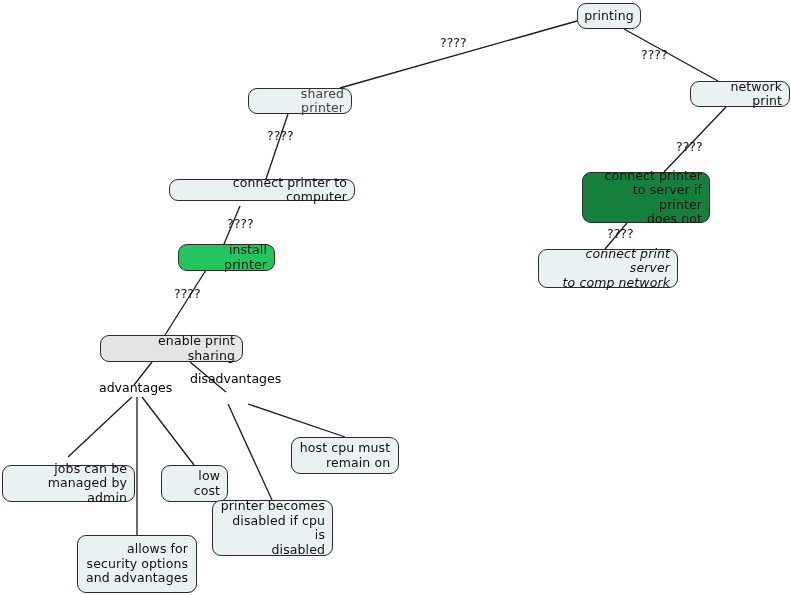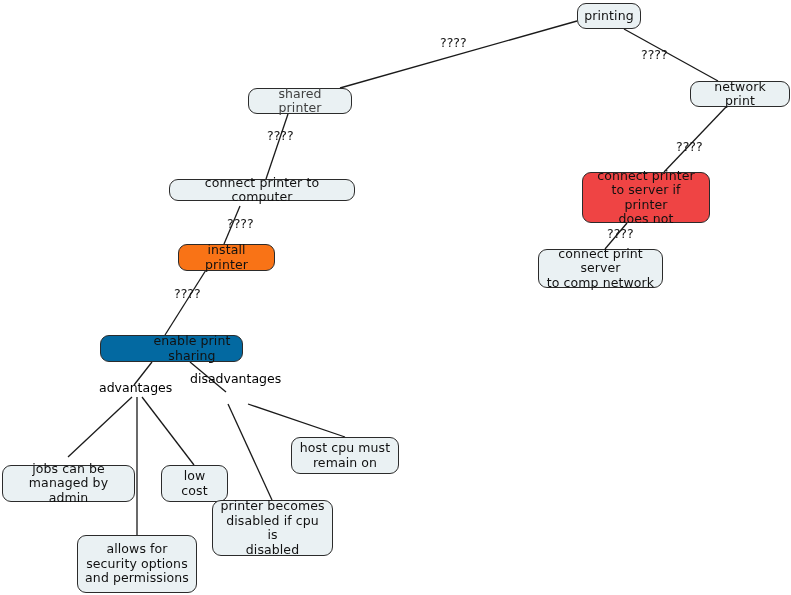--- a/index.html
+++ b/index.html
@@ -31,21 +31,21 @@
   }
   .node {
     position: absolute;
     box-sizing: border-box;
     background: #eaf1f3;
     border: 1.3px solid #2b2b2b;
     border-radius: 9px;
     display: flex;
     align-items: center;
     justify-content: center;
-    text-align: center;
+    text-align: right;
     color: #111111;
     font-size: 12.5px;
     line-height: 14.5px;
     letter-spacing: 0.1px;
     white-space: pre-line;
     padding: 2px 7px;
   }
   .edge-label {
     position: absolute;
     color: #111111;
@@ -88,31 +88,31 @@
     <div class="edge-label" style="left: 676px; top: 140px;">????</div>
     <div class="edge-label" style="left: 227px; top: 217px;">????</div>
     <div class="edge-label" style="left: 607px; top: 227px;">????</div>
     <div class="edge-label" style="left: 174px; top: 287px;">????</div>
     <div class="plain-label" style="left: 99px; top: 381px;">advantages</div>
     <div class="plain-label" style="left: 190px; top: 372px;">disadvantages</div>
     <div class="node" style="left: 577px; top: 3px; width: 64px; height: 26px; background: rgb(234, 241, 243); border-color: rgb(43, 43, 43); color: rgb(17, 17, 17);"><span>printing</span></div>
     <div class="node" style="left: 248px; top: 88px; width: 104px; height: 26px; background: rgb(234, 241, 243); border-color: rgb(43, 43, 43); color: #404040;"><span>shared printer</span></div>
     <div class="node" style="left: 690px; top: 81px; width: 100px; height: 26px; background: rgb(234, 241, 243); border-color: rgb(43, 43, 43); color: rgb(17, 17, 17);"><span>network print</span></div>
     <div class="node" style="left: 169px; top: 179px; width: 186px; height: 22px; background: rgb(234, 241, 243); border-color: rgb(43, 43, 43); color: rgb(17, 17, 17);"><span>connect printer to computer</span></div>
-    <div class="node" style="left: 582px; top: 172px; width: 128px; height: 51px; background: #ef4444; border-color: rgb(43, 43, 43); color: rgb(17, 17, 17);"><span>connect printer
+    <div class="node" style="left: 582px; top: 172px; width: 128px; height: 51px; background: #15803d; border-color: rgb(43, 43, 43); color: rgb(17, 17, 17);"><span>connect printer
 to server if printer
 does not</span></div>
-    <div class="node" style="left: 178px; top: 244px; width: 97px; height: 27px; background: #f97316; border-color: rgb(43, 43, 43); color: rgb(17, 17, 17);"><span>install printer</span></div>
-    <div class="node" style="left: 538px; top: 249px; width: 125px; height: 39px; background: rgb(234, 241, 243); border-color: rgb(43, 43, 43); color: rgb(17, 17, 17);"><span>connect print server
+    <div class="node" style="left: 178px; top: 244px; width: 97px; height: 27px; background: #22c55e; border-color: rgb(43, 43, 43); color: rgb(17, 17, 17);"><span>install printer</span></div>
+    <div class="node" style="left: 538px; top: 249px; width: 140px; height: 39px; background: rgb(234, 241, 243); border-color: rgb(43, 43, 43); color: rgb(17, 17, 17); font-style: italic;"><span>connect print server
 to comp network</span></div>
-    <div class="node" style="left: 100px; top: 335px; width: 143px; height: 27px; background: #0369a1; border-color: rgb(43, 43, 43); color: rgb(17, 17, 17); padding-left: 48px;"><span>enable print sharing</span></div>
+    <div class="node" style="left: 100px; top: 335px; width: 143px; height: 27px; background: #e5e5e5; border-color: rgb(43, 43, 43); color: rgb(17, 17, 17); padding-left: 48px;"><span>enable print sharing</span></div>
     <div class="node" style="left: 291px; top: 437px; width: 108px; height: 37px; background: rgb(234, 241, 243); border-color: rgb(43, 43, 43); color: rgb(17, 17, 17);"><span>host cpu must
 remain on</span></div>
     <div class="node" style="left: 2px; top: 457px; width: 133px; height: 37px; background: rgb(234, 241, 243); border-color: rgb(43, 43, 43); color: rgb(17, 17, 17); margin-top: 8px;"><span>jobs can be
 managed by admin</span></div>
     <div class="node" style="left: 161px; top: 465px; width: 67px; height: 37px; background: rgb(234, 241, 243); border-color: rgb(43, 43, 43); color: rgb(17, 17, 17);"><span>low cost</span></div>
     <div class="node" style="left: 212px; top: 500px; width: 121px; height: 56px; background: rgb(234, 241, 243); border-color: rgb(43, 43, 43); color: rgb(17, 17, 17);"><span>printer becomes
 disabled if cpu is
 disabled</span></div>
     <div class="node" style="left: 77px; top: 535px; width: 120px; height: 58px; background: rgb(234, 241, 243); border-color: rgb(43, 43, 43); color: rgb(17, 17, 17);"><span>allows for
 security options
-and permissions</span></div>
+and advantages</span></div>
   </div>
 
 </body></html>

